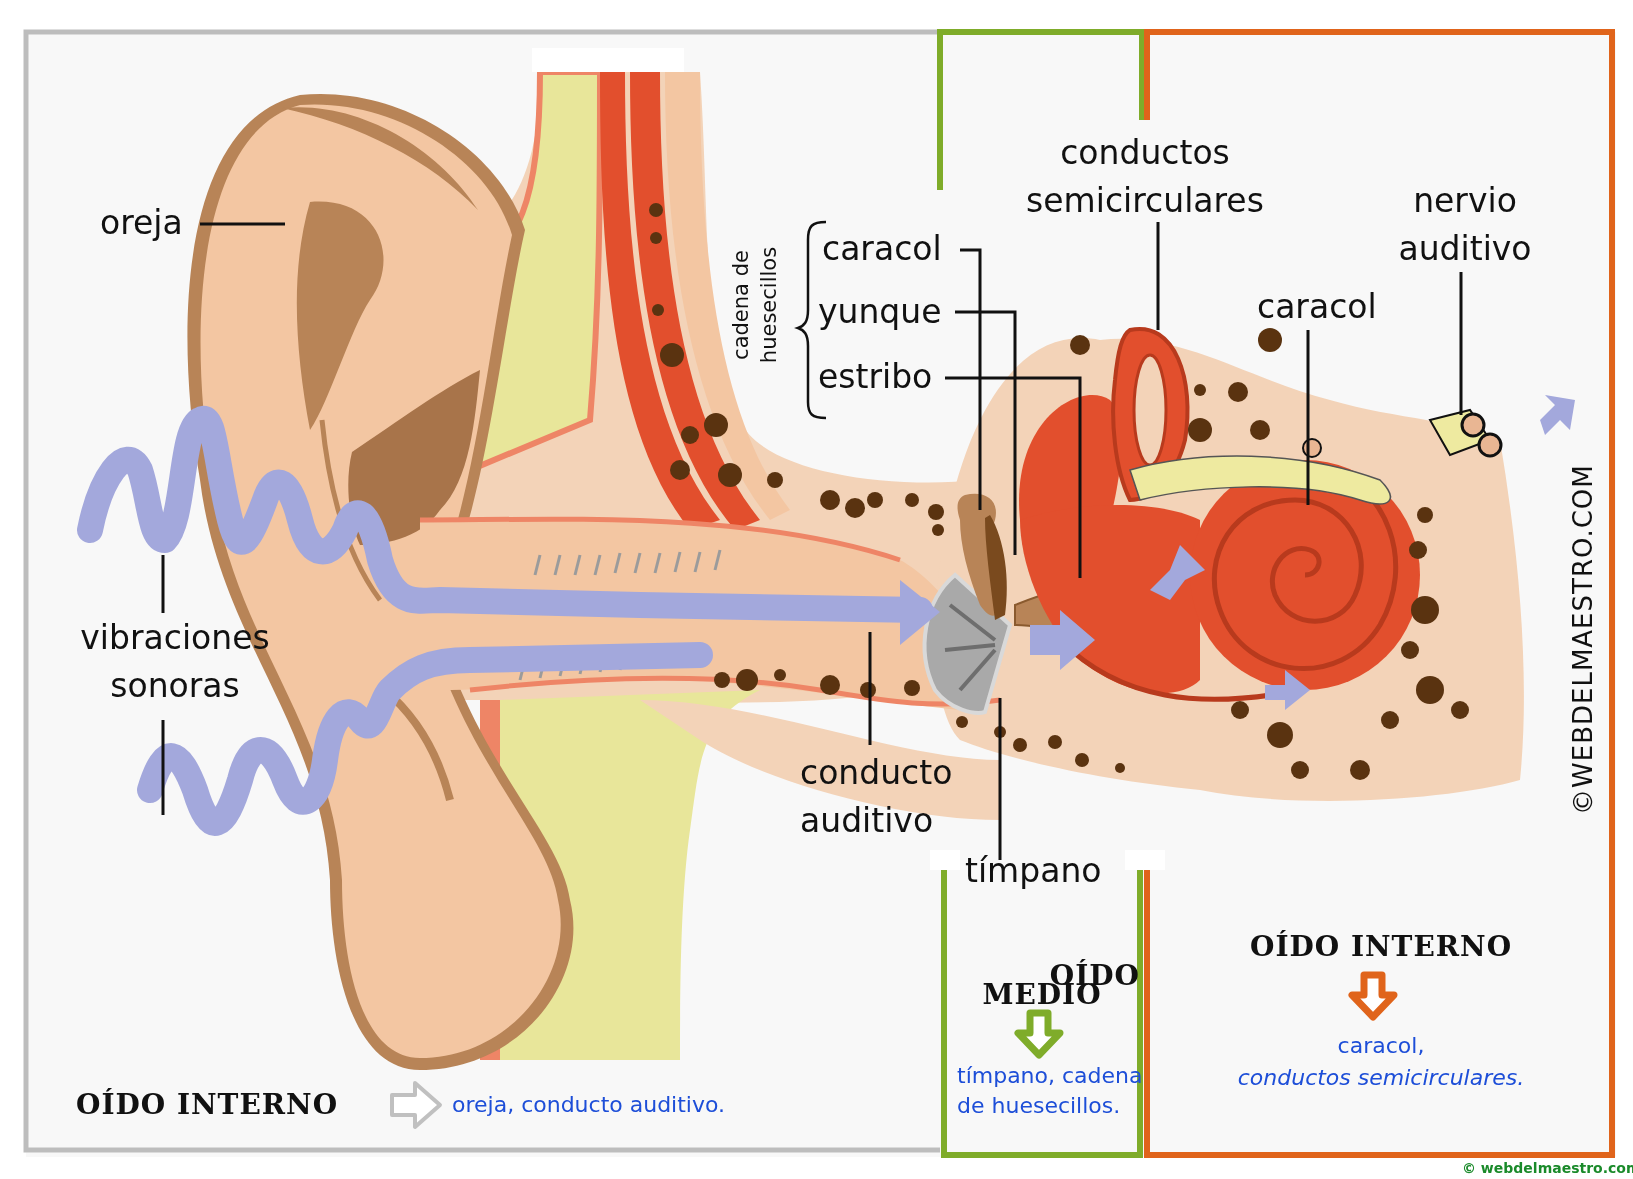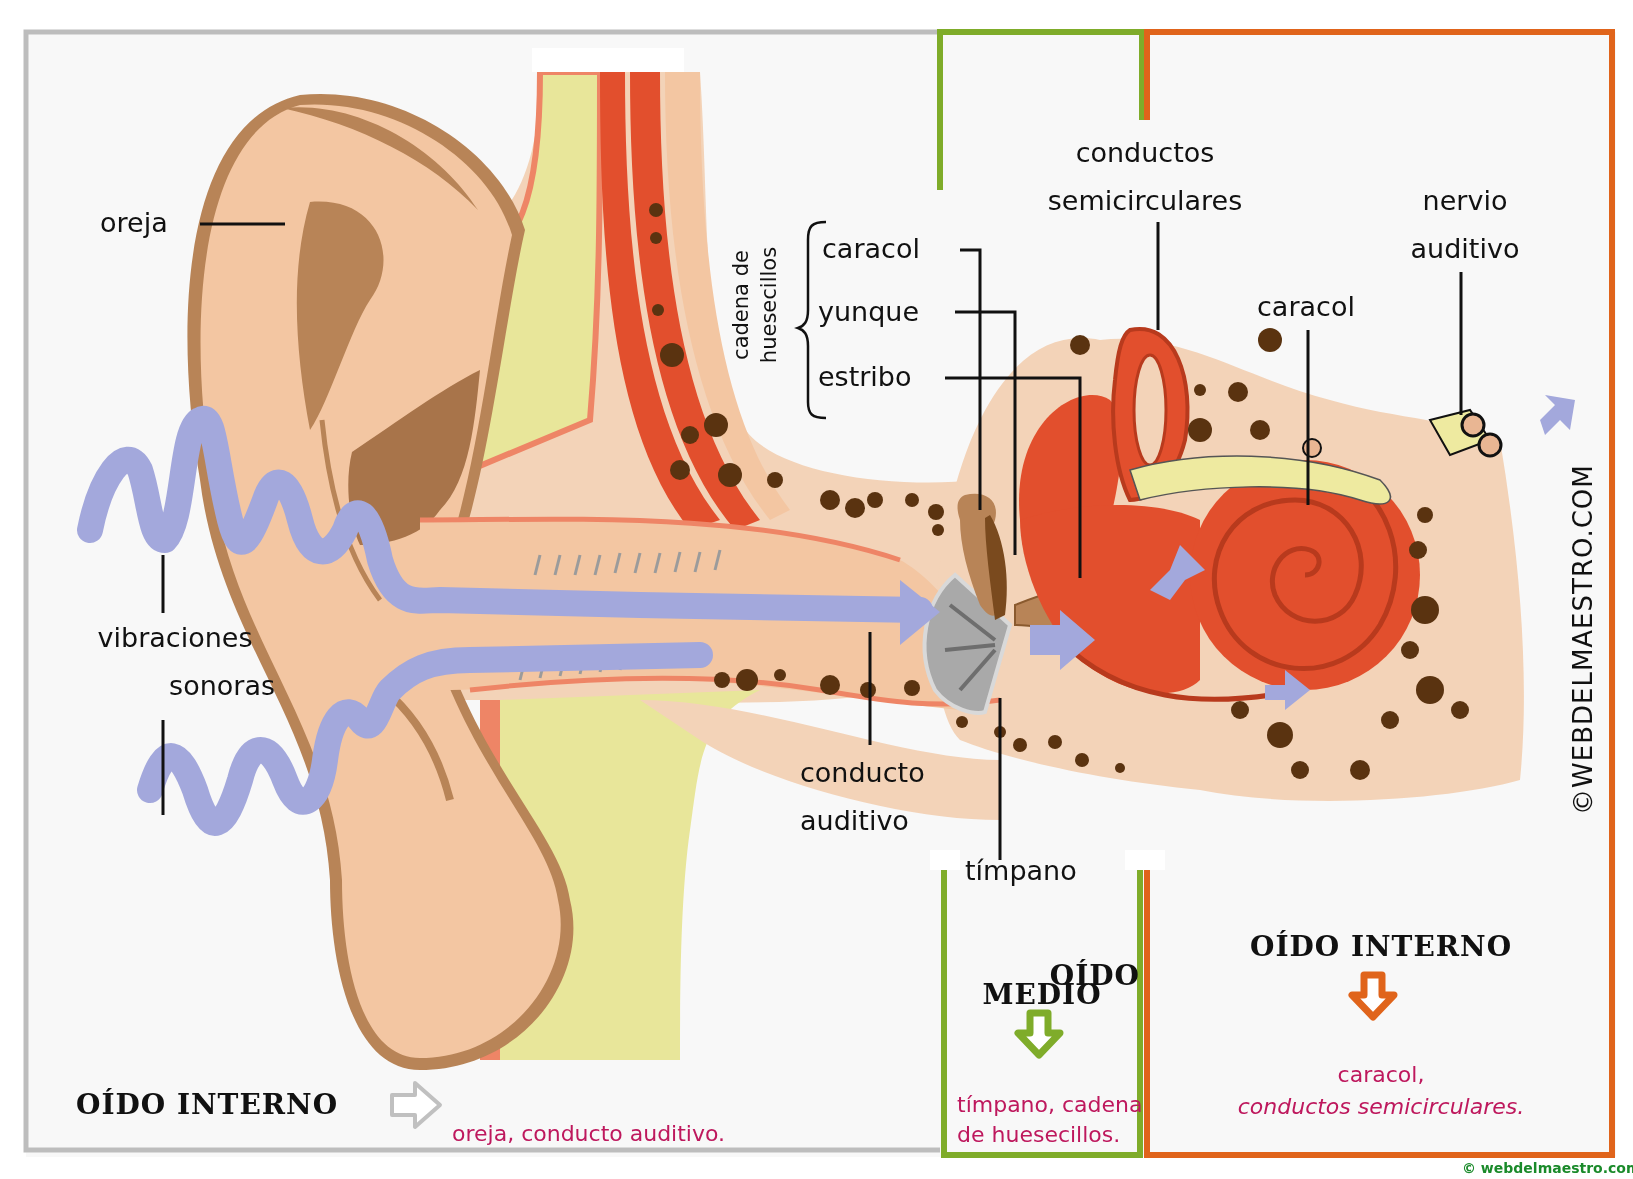--- a/index.html
+++ b/index.html
@@ -1,21 +1,21 @@
 <!DOCTYPE html>
 <html><head>
 <meta charset="utf-8">
 <style>
   html, body { margin:0; padding:0; background:#ffffff; }
   body { width:1633px; height:1179px; position:relative; overflow:hidden; font-family:"DejaVu Sans", sans-serif; }
   #stage { position:absolute; left:0; top:0; width:1633px; height:1179px; }
-  .lbl { position:absolute; color:#111; font-family:"DejaVu Sans", sans-serif; font-size:27px; line-height:46px; white-space:nowrap; }
+  .lbl { position:absolute; color:#111; font-family:"DejaVu Sans", sans-serif; font-size:33px; line-height:46px; white-space:nowrap; }
   .lbl.c { text-align:center; }
   .heavy { position:absolute; font-family:"DejaVu Serif", serif; font-weight:bold; color:#111; font-size:28px; letter-spacing:1px; white-space:nowrap; }
-  .small { position:absolute; font-family:"DejaVu Sans", sans-serif; font-size:22px; line-height:32px; color:#be185d; white-space:nowrap;margin-top:29px; }
+  .small { position:absolute; font-family:"DejaVu Sans", sans-serif; font-size:22px; line-height:32px; color:#1d4ed8; white-space:nowrap; }
   .vert { position:absolute; font-family:"DejaVu Sans", sans-serif; font-size:21px; line-height:26px; color:#111; transform:rotate(-90deg); transform-origin:left top; white-space:nowrap; text-align:center; }
   .watermark { position:absolute; font-family:"DejaVu Sans", sans-serif; font-size:26px; color:#111; transform:rotate(-90deg); transform-origin:left top; white-space:nowrap; letter-spacing:1px; }
   .copy { position:absolute; font-family:"DejaVu Sans", sans-serif; font-weight:bold; font-size:14px; color:#1a8a2a; white-space:nowrap; }
 </style>
 </head>
 <body>
 
 <div id="stage">
 <svg width="1633" height="1179" viewBox="0 0 1633 1179" xmlns="http://www.w3.org/2000/svg">
 
@@ -207,21 +207,21 @@
     <polygon points="1030,1013 1048,1013 1048,1033 1060,1033 1039,1055 1018,1033 1030,1033" fill="#ffffff" stroke="#7fac2a" stroke-width="7" stroke-linejoin="round"></polygon>
   </g>
   <g>
     <polygon points="1364,975 1382,975 1382,995 1394,995 1373,1017 1352,995 1364,995" fill="#ffffff" stroke="#e0641b" stroke-width="7" stroke-linejoin="round"></polygon>
   </g>
 </svg>
 </div>
 
 <div class="lbl" style="left:100px;top:200px;">oreja</div>
 <div class="lbl c" style="left:75px;top:615px;width:200px;">vibraciones</div>
-<div class="lbl c" style="left:75px;top:663px;width:200px;text-align:right;">sonoras</div>
+<div class="lbl c" style="left:75px;top:663px;width:200px;">sonoras</div>
 
 <div class="vert" style="left:728px;top:375px;width:140px;">cadena de</div>
 <div class="vert" style="left:756px;top:375px;width:140px;">huesecillos</div>
 
 <div class="lbl" style="left:822px;top:226px;">caracol</div>
 <div class="lbl" style="left:818px;top:289px;">yunque</div>
 <div class="lbl" style="left:818px;top:354px;">estribo</div>
 
 <div class="lbl c" style="left:1000px;top:130px;width:290px;">conductos</div>
 <div class="lbl c" style="left:1000px;top:178px;width:290px;">semicirculares</div>

